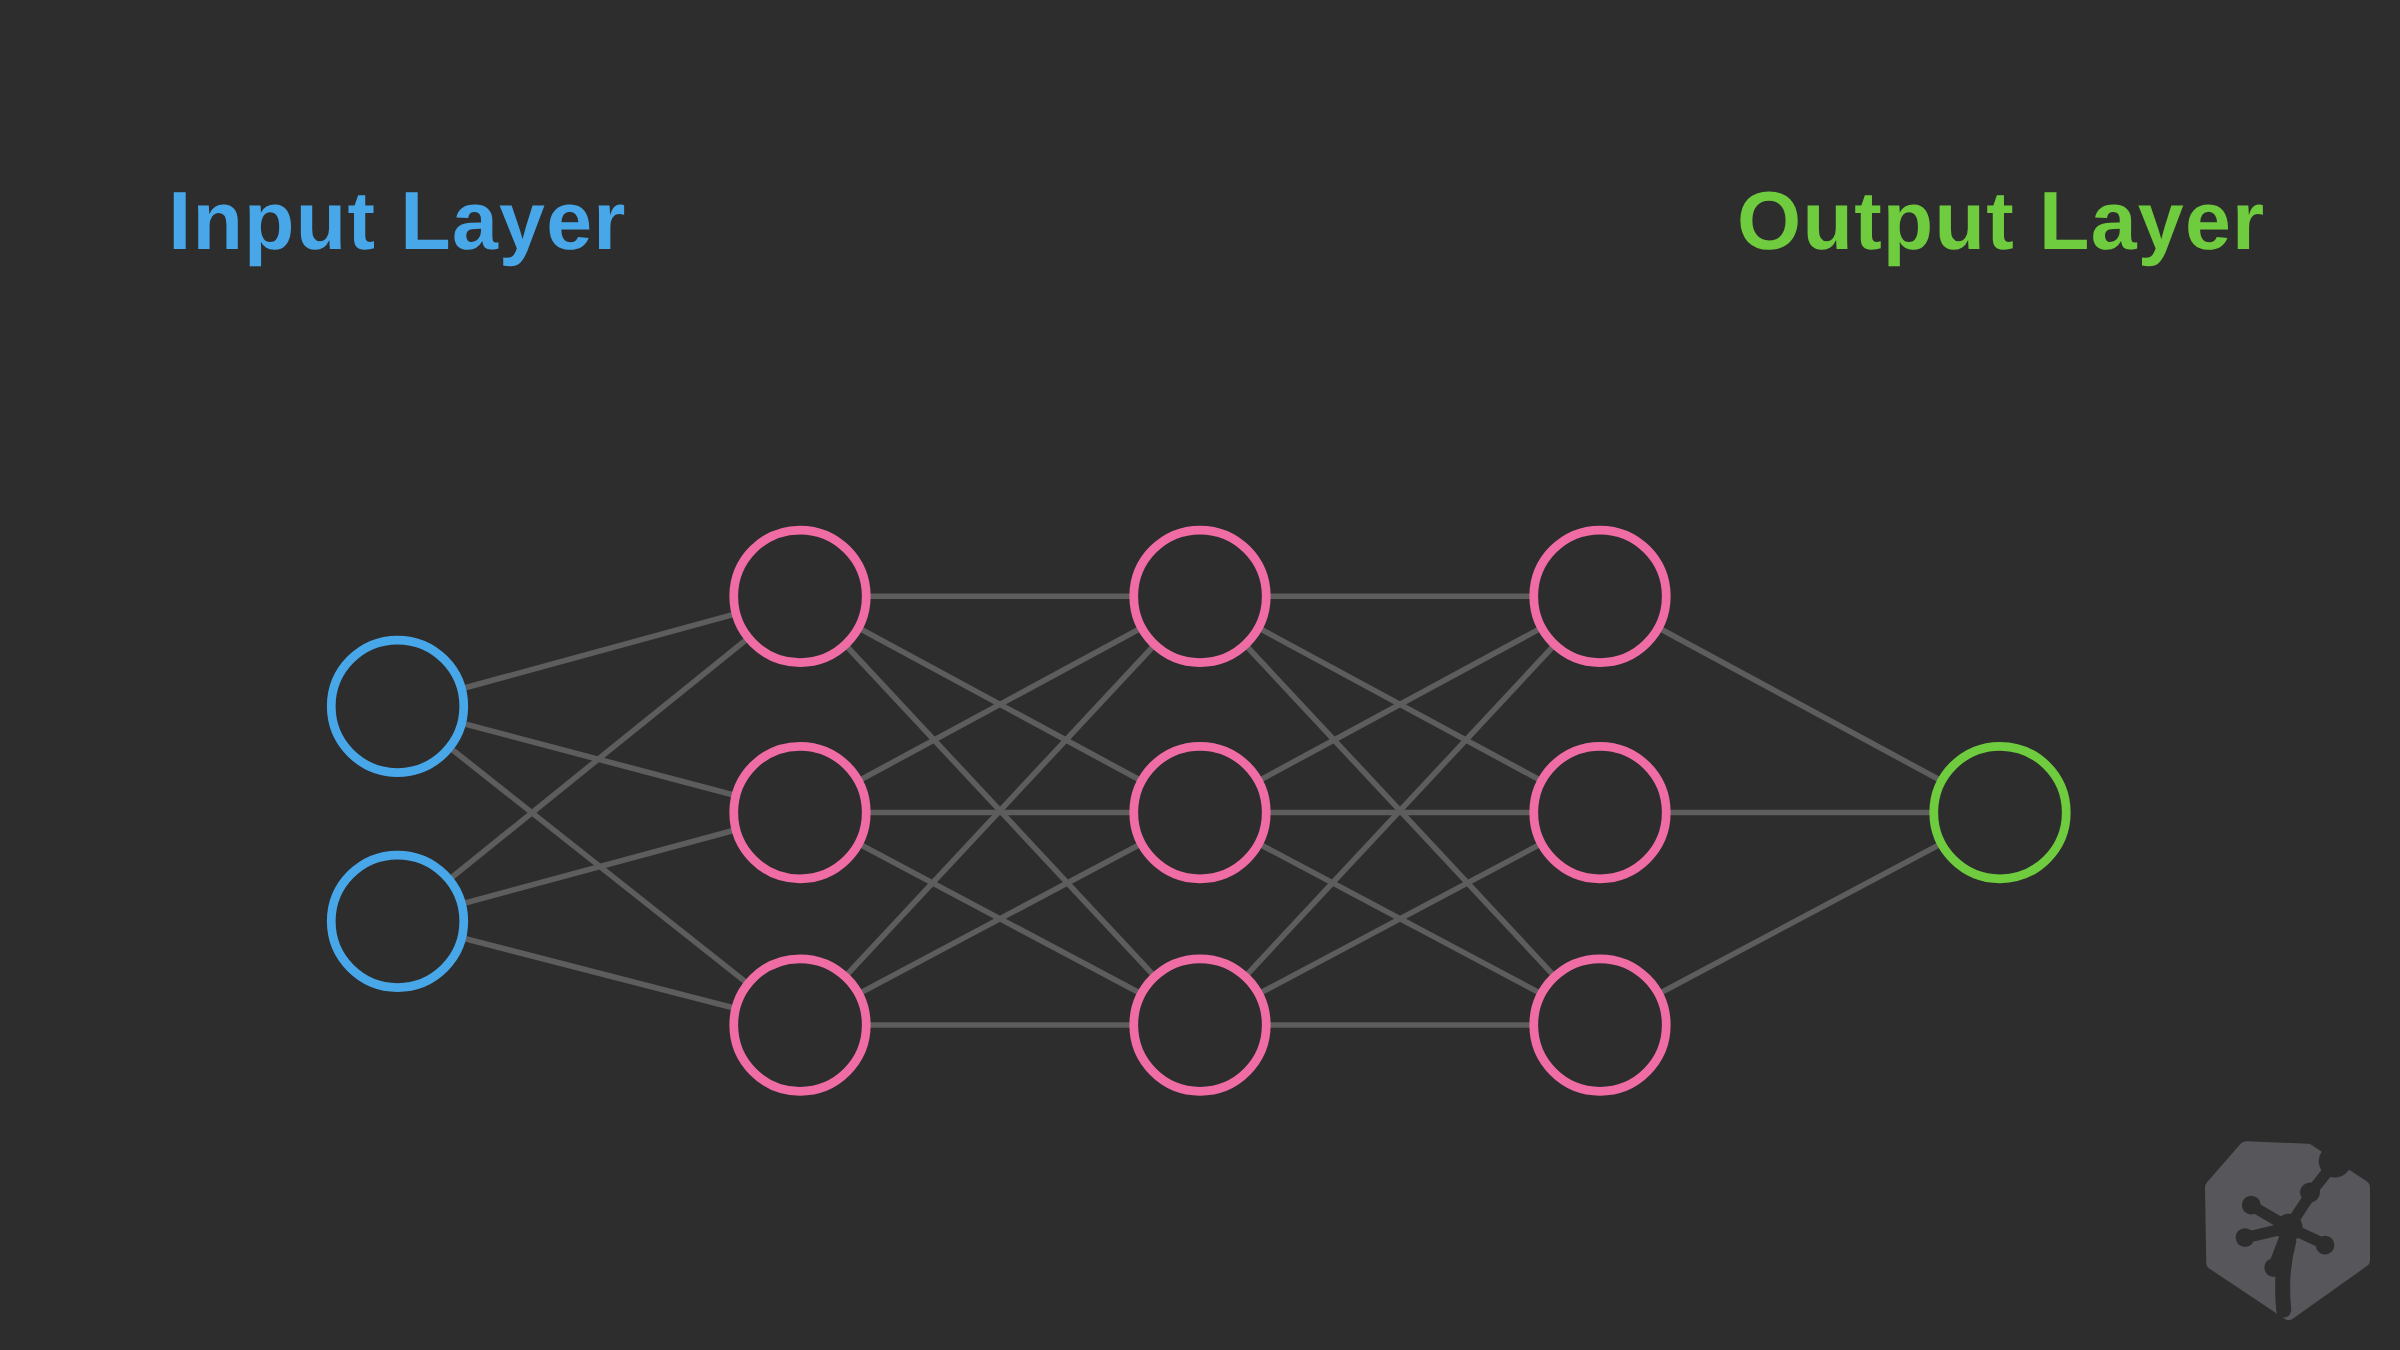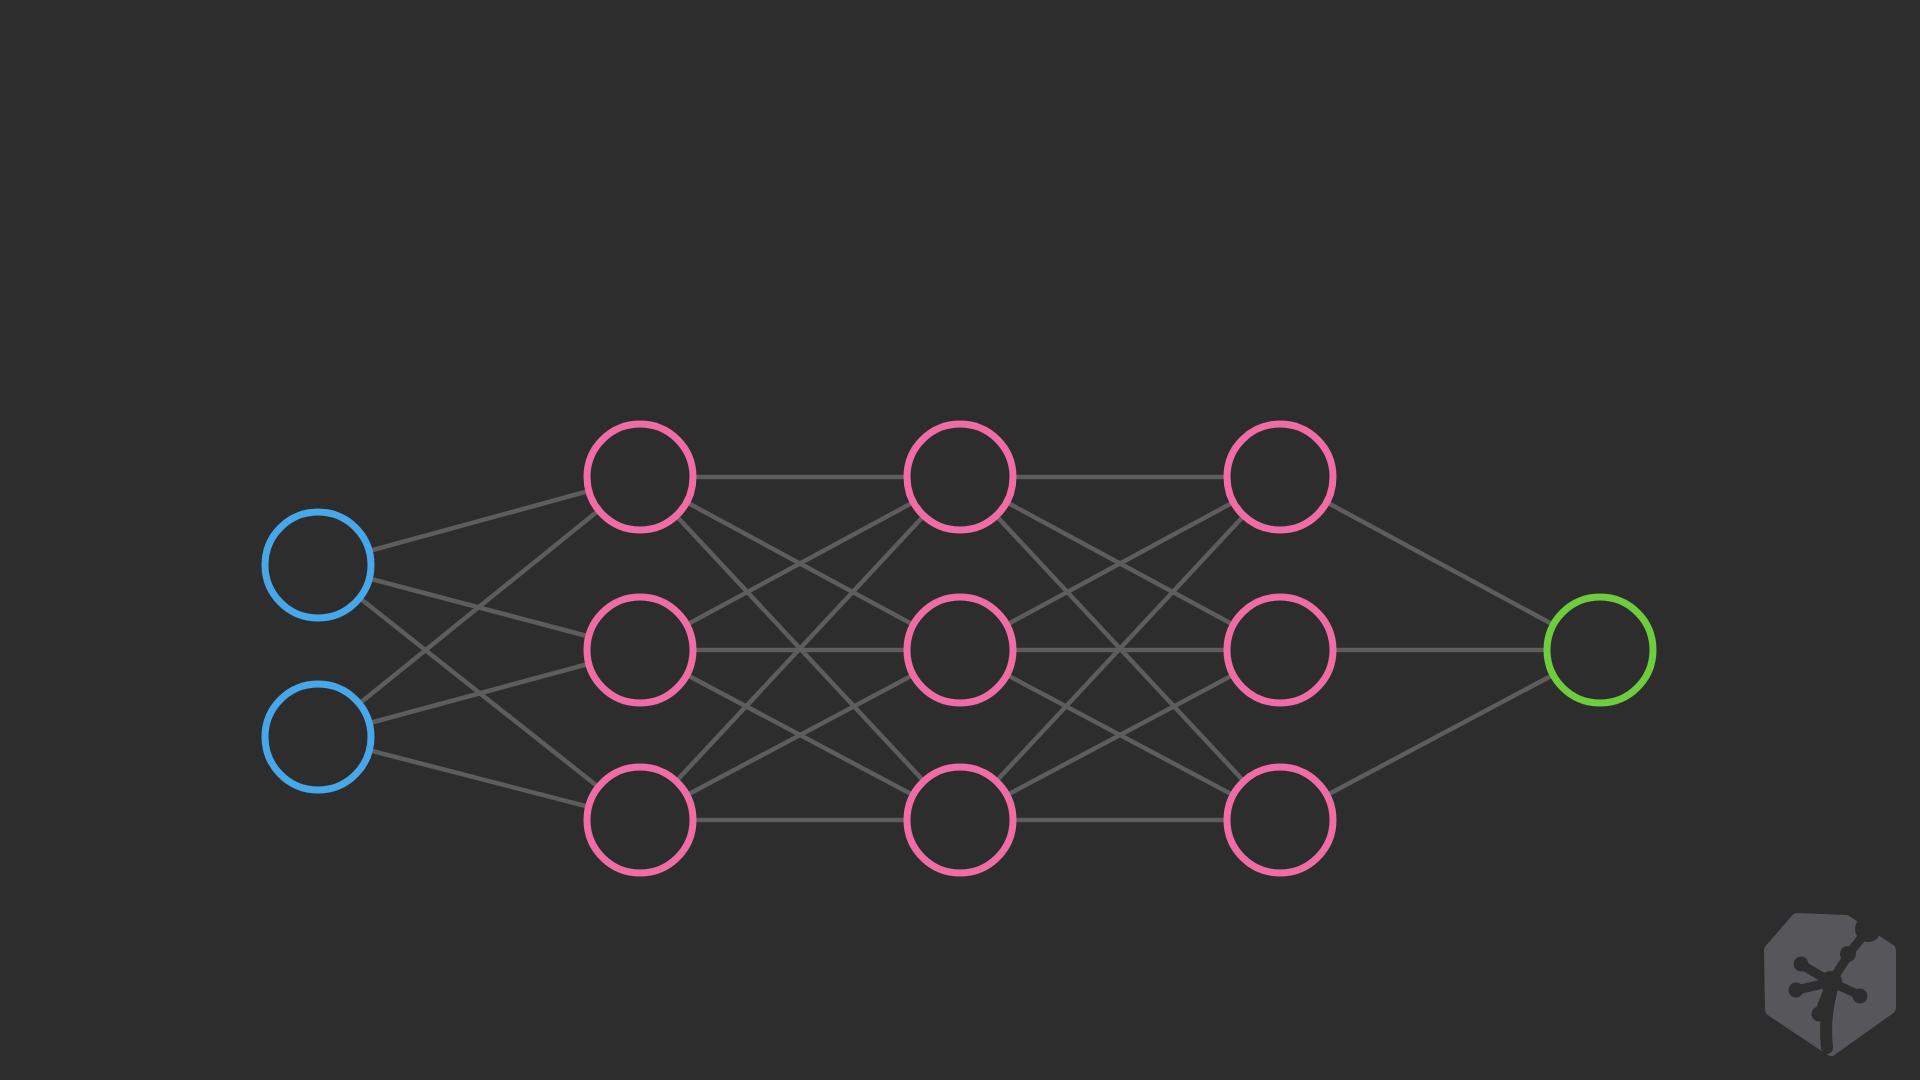--- a/index.html
+++ b/index.html
@@ -84,22 +84,24 @@
       <circle cx="640" cy="820" r="53" fill="#2e2d2d" stroke="#ef6da4" stroke-width="7"></circle>
       <circle cx="960" cy="477" r="53" fill="#2e2d2d" stroke="#ef6da4" stroke-width="7"></circle>
       <circle cx="960" cy="650" r="53" fill="#2e2d2d" stroke="#ef6da4" stroke-width="7"></circle>
       <circle cx="960" cy="820" r="53" fill="#2e2d2d" stroke="#ef6da4" stroke-width="7"></circle>
       <circle cx="1280" cy="477" r="53" fill="#2e2d2d" stroke="#ef6da4" stroke-width="7"></circle>
       <circle cx="1280" cy="650" r="53" fill="#2e2d2d" stroke="#ef6da4" stroke-width="7"></circle>
       <circle cx="1280" cy="820" r="53" fill="#2e2d2d" stroke="#ef6da4" stroke-width="7"></circle>
       <circle cx="1600" cy="650" r="53" fill="#2e2d2d" stroke="#6fcc3e" stroke-width="7"></circle>
     </svg>
 
+  <div class="layer-label label-input" style="color: rgb(72, 167, 232);">Input Layer</div>
 
 
+  <div class="layer-label label-output" style="color: rgb(111, 204, 62);">Output Layer</div>
 
   <svg id="logo-svg" viewBox="1758 908 144 152" xmlns="http://www.w3.org/2000/svg">
     <path stroke-width="12" stroke-linejoin="round" d="M 1797 919 L 1846 921 L 1890 950 L 1890 1008 L 1831 1050 L 1771 1010 L 1770 950 Z" fill="#57565a" stroke="#57565a"></path>
     <circle cx="1868" cy="929" r="13" fill="#2e2d2d"></circle>
     <path fill="none" stroke-width="9" stroke-linecap="round" d="M 1867 931 L 1851 951" stroke="#2e2d2d"></path>
     <circle cx="1831" cy="982" r="11" fill="#2e2d2d"></circle>
     <path fill="none" stroke-width="12" stroke-linecap="round" d="M 1827 1048 Q 1824 1018 1831 993" stroke="#2e2d2d"></path>
     <path fill="none" stroke-width="9" stroke-linecap="round" d="M 1831 982 L 1802 965 M 1831 982 L 1797 990 M 1831 982 L 1819 1013 M 1831 982 L 1848 956 M 1831 982 L 1859 995" stroke="#2e2d2d"></path>
     <g>
       <circle cx="1801" cy="964" r="7.5" fill="#2e2d2d"></circle>

